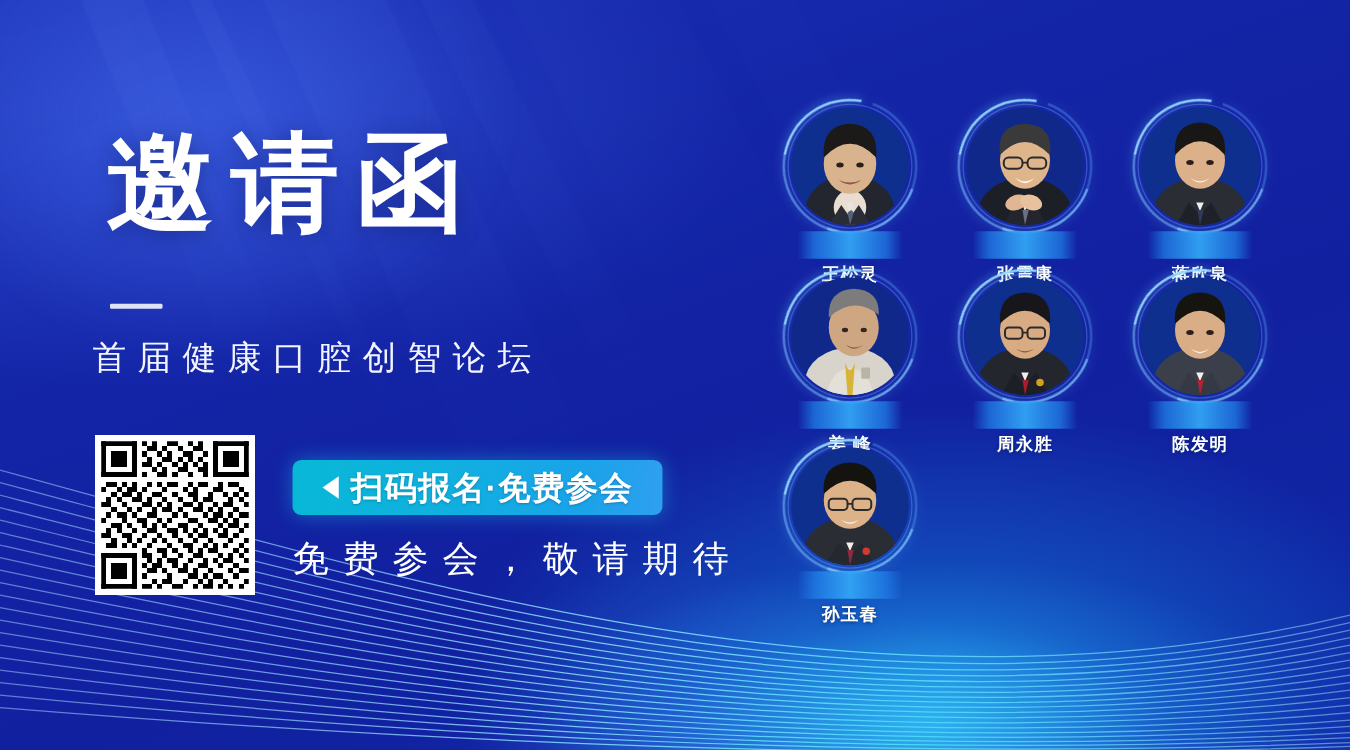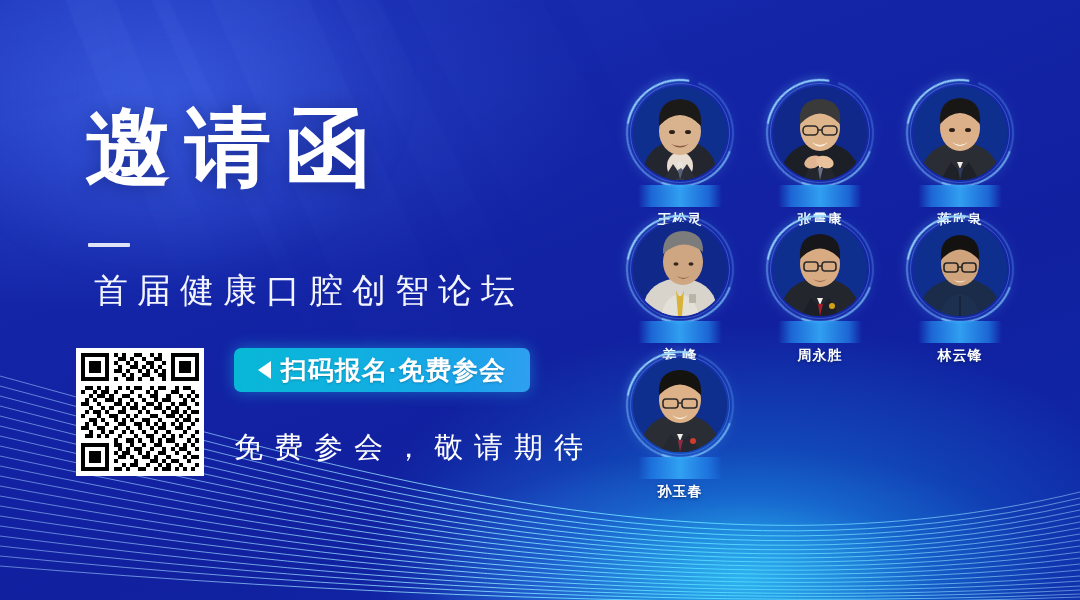--- a/index.html
+++ b/index.html
@@ -40,27 +40,27 @@
   
   .left{position:absolute;left:0;top:0;width:600px;height:600px;}
   .title{
     position:absolute;left:85px;top:104px;
     font-size:86px;font-weight:bold;color:#ffffff;letter-spacing:14px;
     line-height:1;white-space:nowrap;
     text-shadow:0 2px 18px rgba(10,20,90,.45);
   }
   .divider{position:absolute;left:88px;top:243px;width:42px;height:4px;background:#dfe3f6;border-radius:1px;}
   .subtitle{
-    position:absolute;left:94px;top:268px;
-    font-size:34px;color:#f2f4ff;letter-spacing:9px;white-space:nowrap;font-weight:400;
+    position:absolute;left:74px;top:268px;
+    font-size:27px;color:#f2f4ff;letter-spacing:9px;white-space:nowrap;font-weight:400;
   }
   .qr-wrap{position:absolute;left:76px;top:348px;width:128px;height:128px;background:#ffffff;padding:5px;box-sizing:border-box;}
   .qr{width:118px;height:118px;display:block;image-rendering:pixelated;}
   .cta{
-    position:absolute;left:234px;top:348px;width:296px;height:44px;
+    position:absolute;left:234px;top:368px;width:296px;height:44px;
     border-radius:7px;
     background:linear-gradient(95deg,#08b8d6 0%,#10b0e0 42%,#1aa3e9 78%,#2f9ff0 100%);
     box-shadow:0 0 16px rgba(30,190,240,.45);
     display:flex;align-items:center;justify-content:center;gap:8px;
   }
   .cta-arrow{
     width:0;height:0;border-top:9px solid transparent;border-bottom:9px solid transparent;
     border-right:13px solid #ffffff;margin-right:2px;flex:0 0 auto;
   }
   .cta-text{font-size:26px;font-weight:bold;color:#ffffff;letter-spacing:1px;white-space:nowrap;
@@ -521,41 +521,41 @@
             <path d="M44 76 l3 7 l3 -7z" fill="#f2eee8"></path>
             <path d="M45 82 l2 12 l3 -12z" fill="#a81d2a"></path>
             <circle cx="59" cy="84" r="3" fill="#d4a017"></circle>
           </svg>
       </div>
       <div class="namebar">
         <span>周永胜</span>
       </div>
     </div>
 
-
     <div class="speaker">
       <div class="ring"></div>
       <div class="photo">
         <svg viewBox="0 0 94 94">
             <rect width="94" height="94" fill="#0f2f8f"></rect>
-            <ellipse cx="47" cy="88" rx="40" ry="32" fill="#1b2b4a"></ellipse>
-            <ellipse cx="47" cy="42" rx="19" ry="22" fill="#cfa37c"></ellipse>
-            <path d="M28 38 q19 -21 38 0 q2 -24 -19 -25 q-21 1 -19 25z" fill="#141210"></path>
-            <rect x="31" y="41" width="14" height="9" rx="3" fill="none" stroke="#242424" stroke-width="1.6"></rect>
-            <rect x="49" y="41" width="14" height="9" rx="3" fill="none" stroke="#242424" stroke-width="1.6"></rect>
-            <line x1="45" y1="45" x2="49" y2="45" stroke="#242424" stroke-width="1.4"></line>
-            <path d="M40 57 q7 5 14 0 q-7 7 -14 0z" fill="#fff0e0"></path>
-            <path d="M26 94 q6 -20 21 -22 q15 2 21 22z" fill="#1e3050"></path>
-            <line x1="47" y1="74" x2="47" y2="94" stroke="#16243c" stroke-width="2"></line>
-          </svg>
-      </div>
-      <div class="namebar">
-        <span>林云锋</span>
-      </div>
-    </div>
+            <ellipse cx="47" cy="86" rx="38" ry="30" fill="#3a3f49"></ellipse>
+            <ellipse cx="47" cy="42" rx="20" ry="23" fill="#d9ae87"></ellipse>
+            <path d="M27 37 q20 -21 40 0 q2 -24 -20 -25 q-22 1 -20 25z" fill="#16140f"></path>
+            <ellipse cx="39" cy="44" rx="3" ry="2" fill="#2b2018"></ellipse>
+            <ellipse cx="55" cy="44" rx="3" ry="2" fill="#2b2018"></ellipse>
+            <path d="M39 56 q8 7 16 0 q-8 9 -16 0z" fill="#fff3e8"></path>
+            <path d="M28 94 l10 -18 l9 10 l9 -10 l10 18z" fill="#343943"></path>
+            <path d="M44 76 l3 7 l3 -7z" fill="#f4f0ea"></path>
+            <path d="M45 82 l2 12 l3 -12z" fill="#b42230"></path>
+          </svg>
+      </div>
+      <div class="namebar">
+        <span>陈发明</span>
+      </div>
+    </div>
+
 
 
     <div class="speaker">
       <div class="ring"></div>
       <div class="photo">
         <svg viewBox="0 0 94 94">
             <rect width="94" height="94" fill="#0f2f8f"></rect>
             <ellipse cx="47" cy="86" rx="38" ry="30" fill="#2b2d34"></ellipse>
             <ellipse cx="47" cy="42" rx="21" ry="23" fill="#ddb289"></ellipse>
             <path d="M26 37 q21 -21 42 0 q2 -24 -21 -25 q-23 1 -21 25z" fill="#151310"></path>

